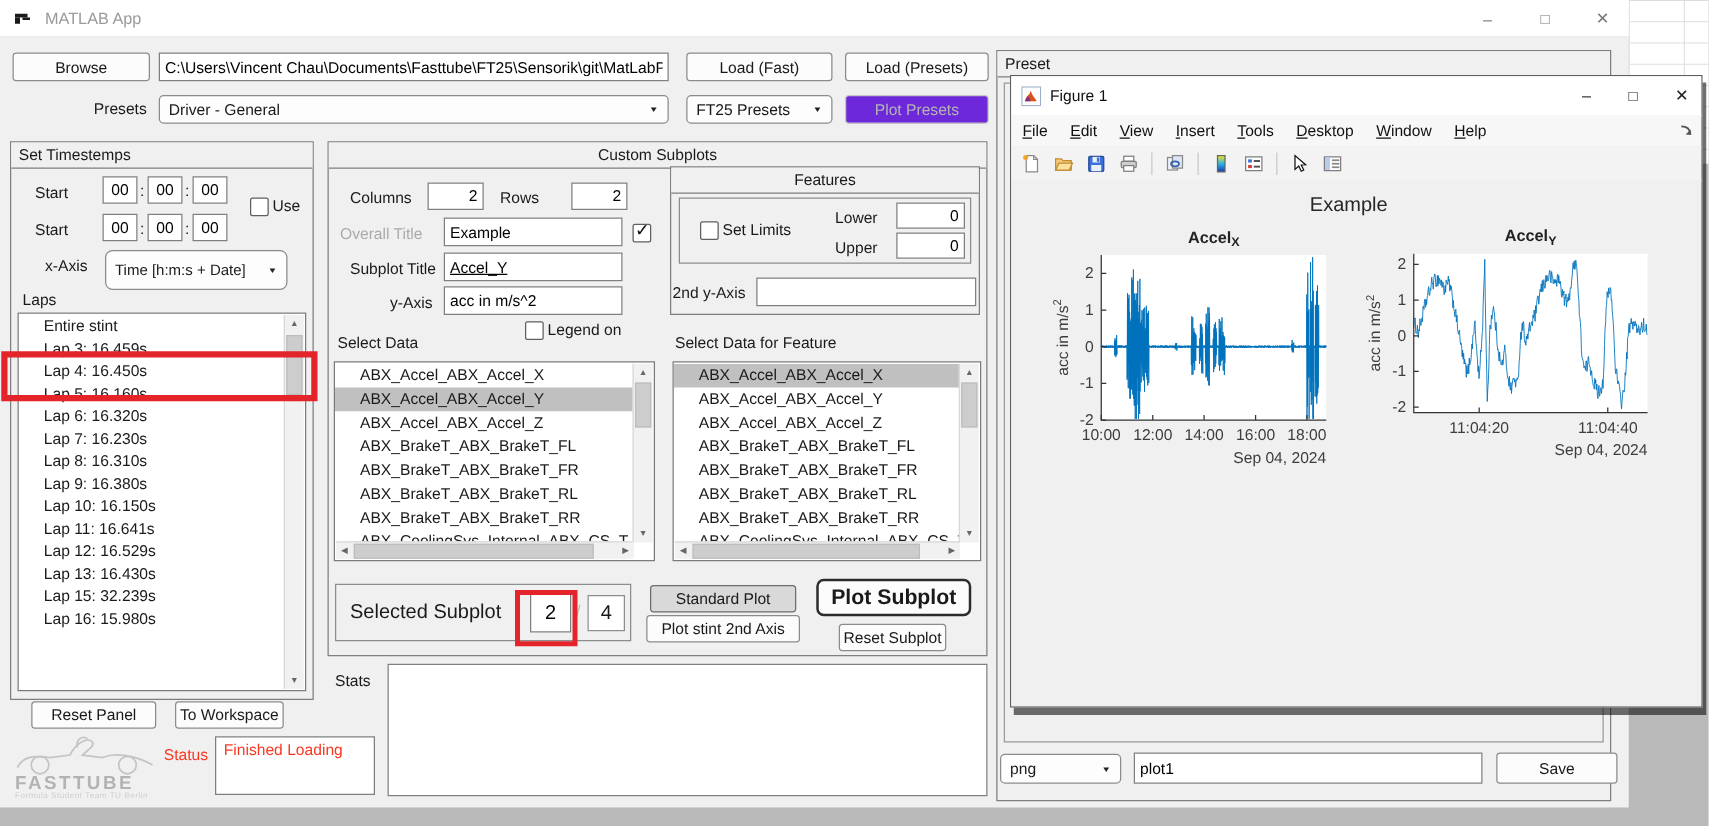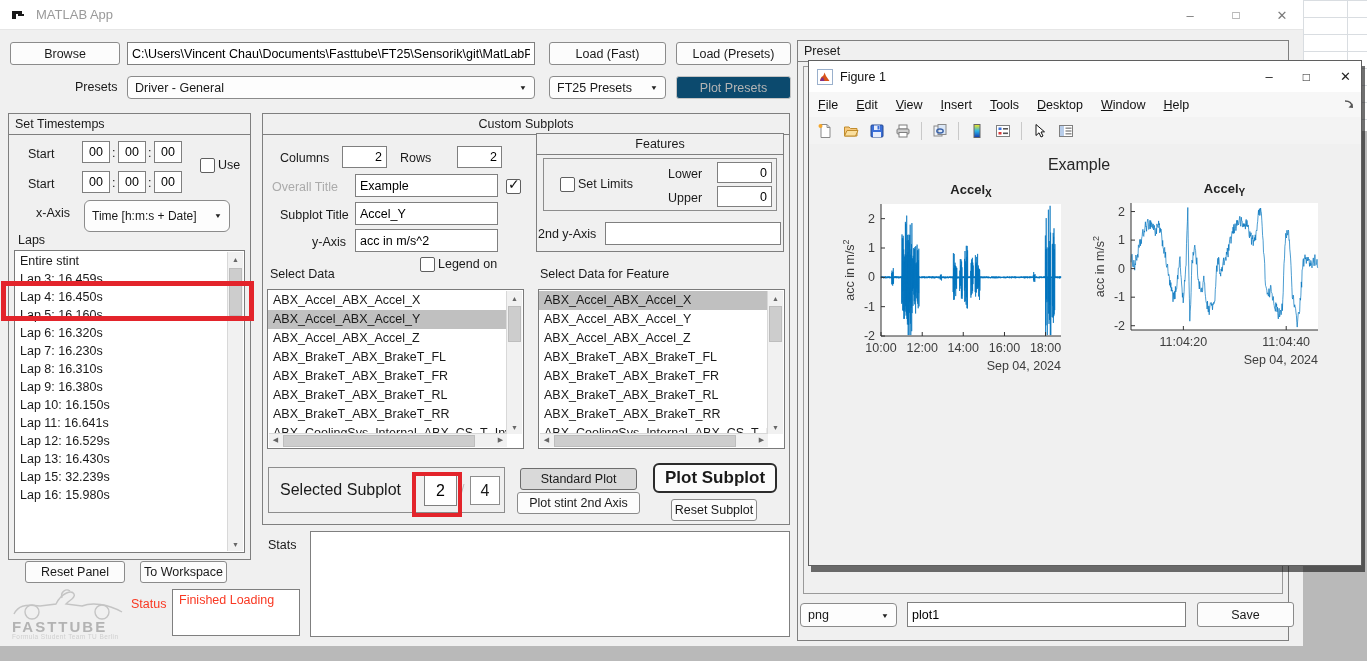--- a/index.html
+++ b/index.html
@@ -11,38 +11,38 @@
     background-image:linear-gradient(#d9dde1 1px,transparent 1px),linear-gradient(90deg,#d9dde1 1px,transparent 1px);
     background-size:44px 17px;}
   
   .app{left:0;top:0;width:1303px;height:646px;background:#f0f0f0}
   .titlebar{left:0;top:0;width:100%;height:30px;background:#fff;border-bottom:1px solid #e6e6e6;display:flex;align-items:center}
   .app-title{color:#9a9a9a;font-size:13px;margin-left:8px}
   .winctl{position:absolute;right:12px;top:0;height:30px;display:flex;align-items:center;gap:28px;color:#7a7a7a;font-size:13px}
   .winctl span{width:18px;text-align:center;cursor:default}
   .btn{position:absolute;display:flex;align-items:center;justify-content:center;background:#fcfcfc;
        border:1px solid #8b8b8b;border-radius:3px;box-sizing:border-box;cursor:default;white-space:nowrap}
-  .btn.disabled{color:#b4b4b4;border-color:#c4c4c4;background:#0c4a6e}
+  .btn.disabled{color:#b4b4b4;border-color:#c4c4c4;background:#6d28d9}
   .btn.pressed{background:#d9d9d9;border-color:#6d6d6d}
   .btn.big{font-weight:bold;font-size:17px;border:2px solid #2c2c2c;border-radius:6px}
   .input{position:absolute;background:#fff;border:1px solid #7f7f7f;font-size:12.5px;padding:0 4px;
          box-sizing:border-box;font-family:inherit;outline:none}
   .input.center{text-align:center}
   .input.right{text-align:right}
   .dd{position:absolute;background:#fdfdfd;border:1px solid #8b8b8b;border-radius:4px;display:flex;
       align-items:center;padding:0 7px;box-sizing:border-box;cursor:default}
   .dd .dd-arrow{margin-left:auto;font-size:8px;color:#222;transform:scaleY(.8)}
   .lbl{position:absolute;white-space:nowrap}
   .lbl.dis{color:#ababab}
   .panel{position:absolute;border:1px solid #7f7f7f;box-sizing:border-box}
   .ptitle{border-bottom:1px solid #7f7f7f;height:20px;line-height:20px;padding-left:6px;background:#f0f0f0}
   .ptitle.center{text-align:center;padding-left:0}
   .listbox{position:absolute;background:#fff;border:1px solid #7a7a7a;overflow:hidden;box-sizing:border-box}
   .rows{position:absolute;left:0;top:1px;right:16px;bottom:0;overflow:hidden}
-  .list-row{height:18px;line-height:18px;padding-left:5px;white-space:nowrap;cursor:default}
+  .list-row{height:18px;line-height:18px;padding-left:20px;white-space:nowrap;cursor:default}
   .list-row.sel{background:#c0c0c0}
   .vscroll{position:absolute;top:1px;right:1px;bottom:1px;width:15px;background:#f1f1f1;border-left:1px solid #d8d8d8}
   .vscroll .arr{height:14px;display:flex;align-items:center;justify-content:center;font-size:7px;color:#666}
   .vscroll .arr.bottom{position:absolute;bottom:0;left:0;right:0}
   .vthumb{position:absolute;left:1px;right:1px;background:#cdcdcd;border:1px solid #bdbdbd}
   .hscroll{position:absolute;left:1px;right:16px;bottom:1px;height:13px;background:#f1f1f1;border-top:1px solid #d8d8d8}
   .hscroll .arr{position:absolute;top:0;width:13px;height:12px;display:flex;align-items:center;justify-content:center;font-size:7px;color:#666}
   .hthumb{position:absolute;top:1px;height:10px;background:#cdcdcd;border:1px solid #bdbdbd}
   .cb{position:absolute;width:13px;height:13px;border:1px solid #5f5f5f;background:#fff;border-radius:2px}
   .cb.checked:after{content:"\2713";position:absolute;left:1px;top:-4px;font-size:14px;font-weight:bold;color:#101010}
@@ -180,21 +180,21 @@
     <div class="lbl" style="left:280px;top:151px">Columns</div>
     <input class="input right" style="left: 342px; top: 146px; width: 45px; height: 22px;" value="2">
     <div class="lbl" style="left:400px;top:151px">Rows</div>
     <input class="input right" style="left: 457px; top: 146px; width: 45px; height: 22px;" value="2">
 
     <div class="lbl dis" style="left:272px;top:180px">Overall Title</div>
     <input class="input" style="left: 355px; top: 174px; width: 143px; height: 23px;" value="Example">
     <div class="cb checked" style="left:506px;top:179px"></div>
 
     <div class="lbl" style="left:280px;top:208px">Subplot Title</div>
-    <input class="input" style="left: 355px; top: 202px; width: 143px; height: 23px;" value="Accel_Y">
+    <input class="input" style="left: 355px; top: 202px; width: 143px; height: 23px; text-decoration: underline;" value="Accel_Y">
 
     <div class="lbl" style="left:312px;top:235px">y-Axis</div>
     <input class="input" style="left: 355px; top: 229px; width: 143px; height: 23px;" value="acc in m/s^2">
 
     <div class="lbl" style="left:270px;top:267px">Select Data</div>
     <div class="cb" style="left:420px;top:257px"></div>
     <div class="lbl" style="left:438px;top:257px">Legend on</div>
 
     <div class="listbox" style="left:267px;top:289px;width:257px;height:160px">
       <div class="rows" id="select-data-list" style="bottom:14px">

